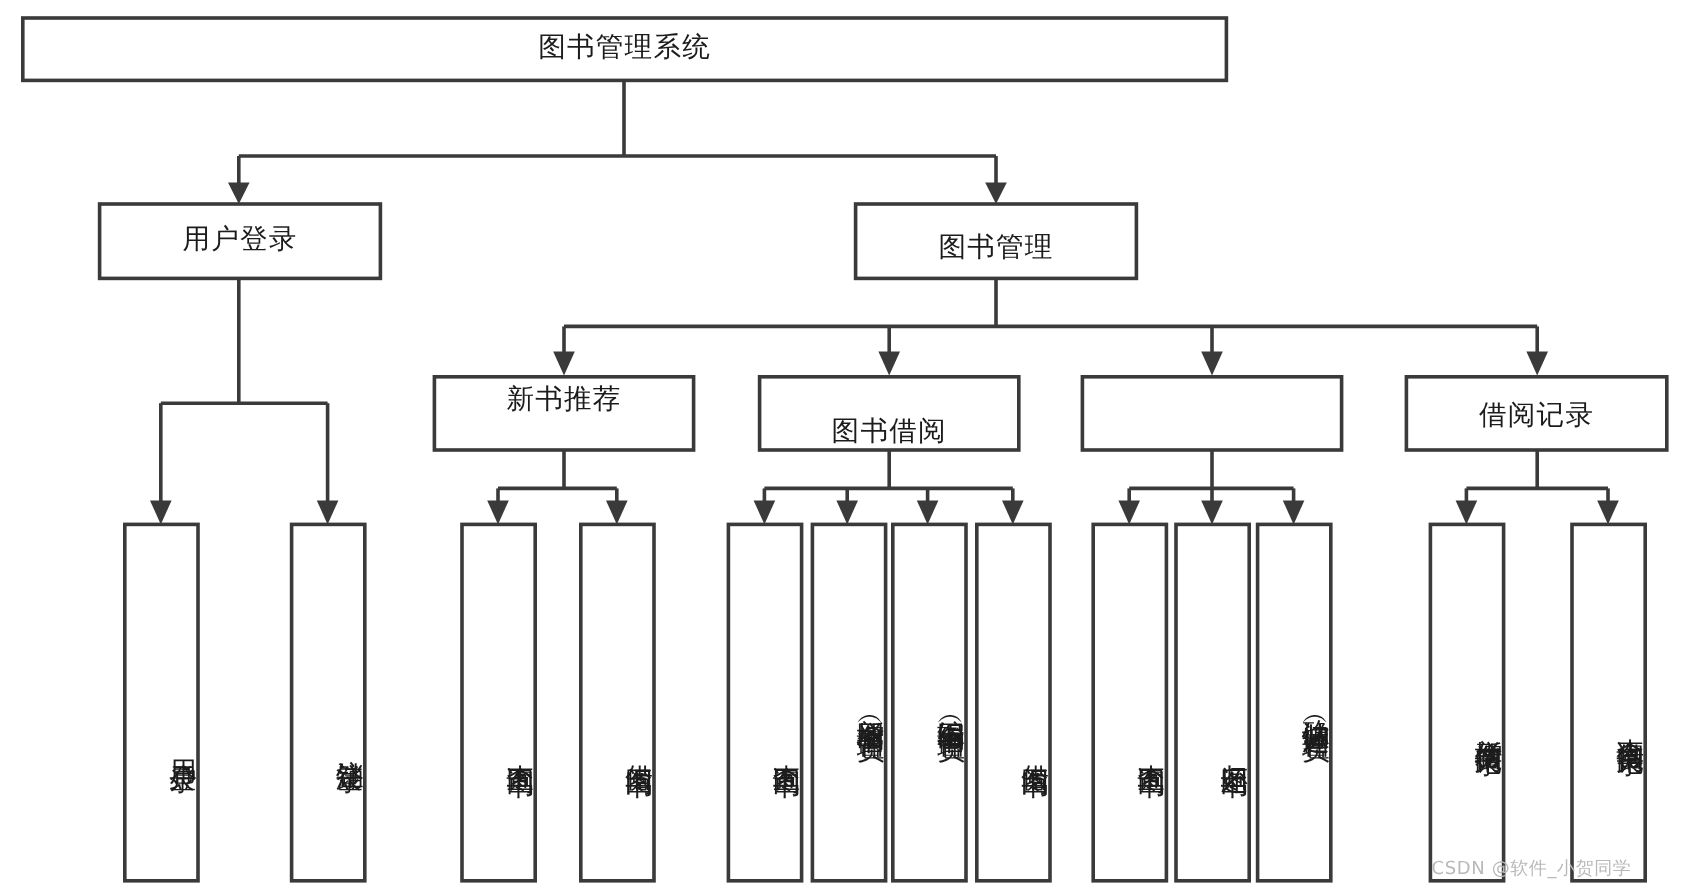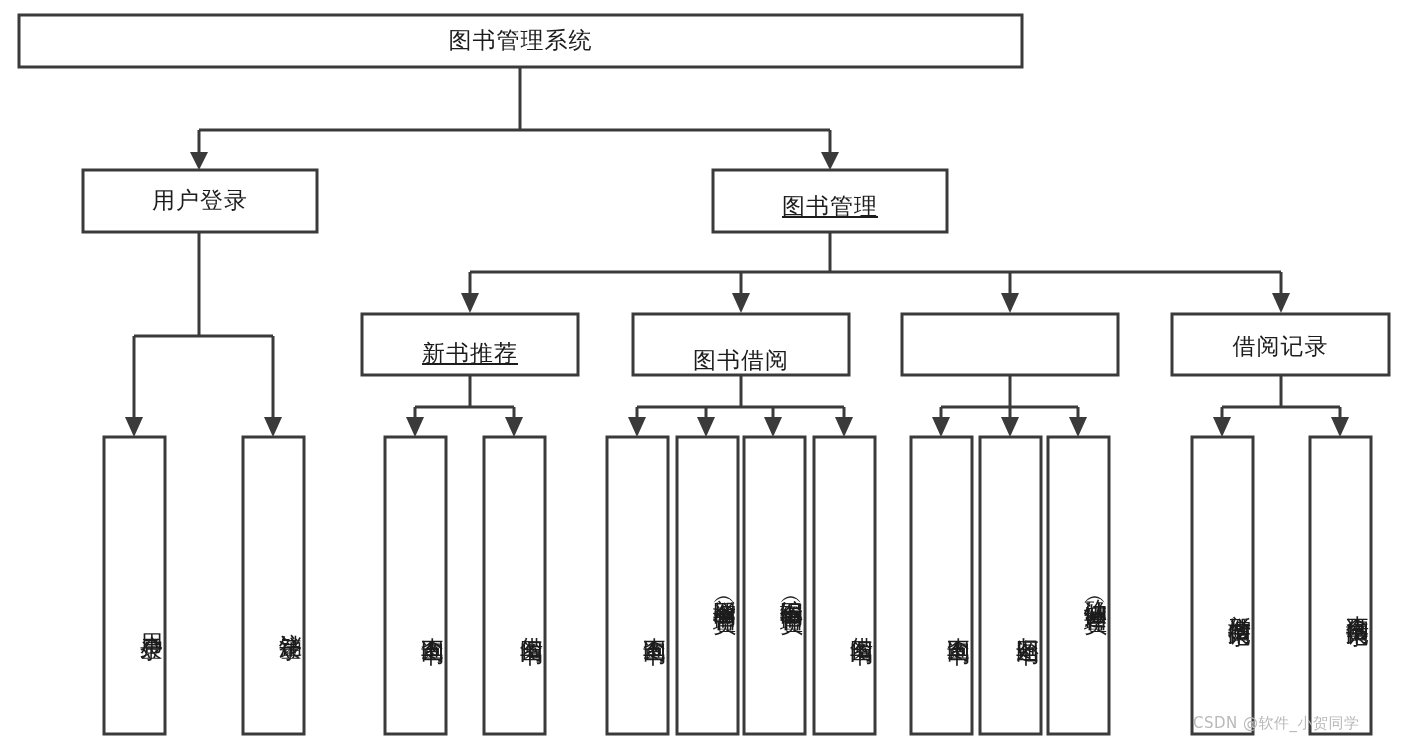--- a/index.html
+++ b/index.html
@@ -183,23 +183,23 @@
 
       <rect class="node-box" x="1192" y="437" width="61" height="297"></rect>
       <rect class="node-box" x="1310" y="437" width="61" height="297"></rect>
     </g>
   </svg>
 
   <div class="node-label horizontal" style="left:19px; top:15px; width:1003px; height:52px;">图书管理系统</div>
 
   <div class="node-label horizontal" style="left:83px; top:170px; width:234px; height:62px;">用户登录</div>
 
-  <div class="node-label horizontal" style="left:713px; top:170px; width:234px; height:74px;text-decoration:underline;">图书管理</div>
-
-  <div class="node-label horizontal" style="left:362px; top:332px; width:216px; height:44px;text-decoration:underline;">新书推荐</div>
+  <div class="node-label horizontal" style="left:713px; top:170px; width:234px; height:74px;">图书管理</div>
+
+  <div class="node-label horizontal" style="left:362px; top:312px; width:216px; height:44px;">新书推荐</div>
 
   <div class="node-label horizontal" style="left:633px; top:330px; width:216px; height:61px;">图书借阅</div>
 
 
   <div class="node-label horizontal" style="left:1172px; top:314px; width:217px; height:65px;">借阅记录</div>
 
   <div class="node-label vertical" style="left:104px; top:500px; width:61px; height:234px;">用户登录</div>
 
   <div class="node-label vertical" style="left:243px; top:500px; width:61px; height:234px;">注销登录</div>
 

